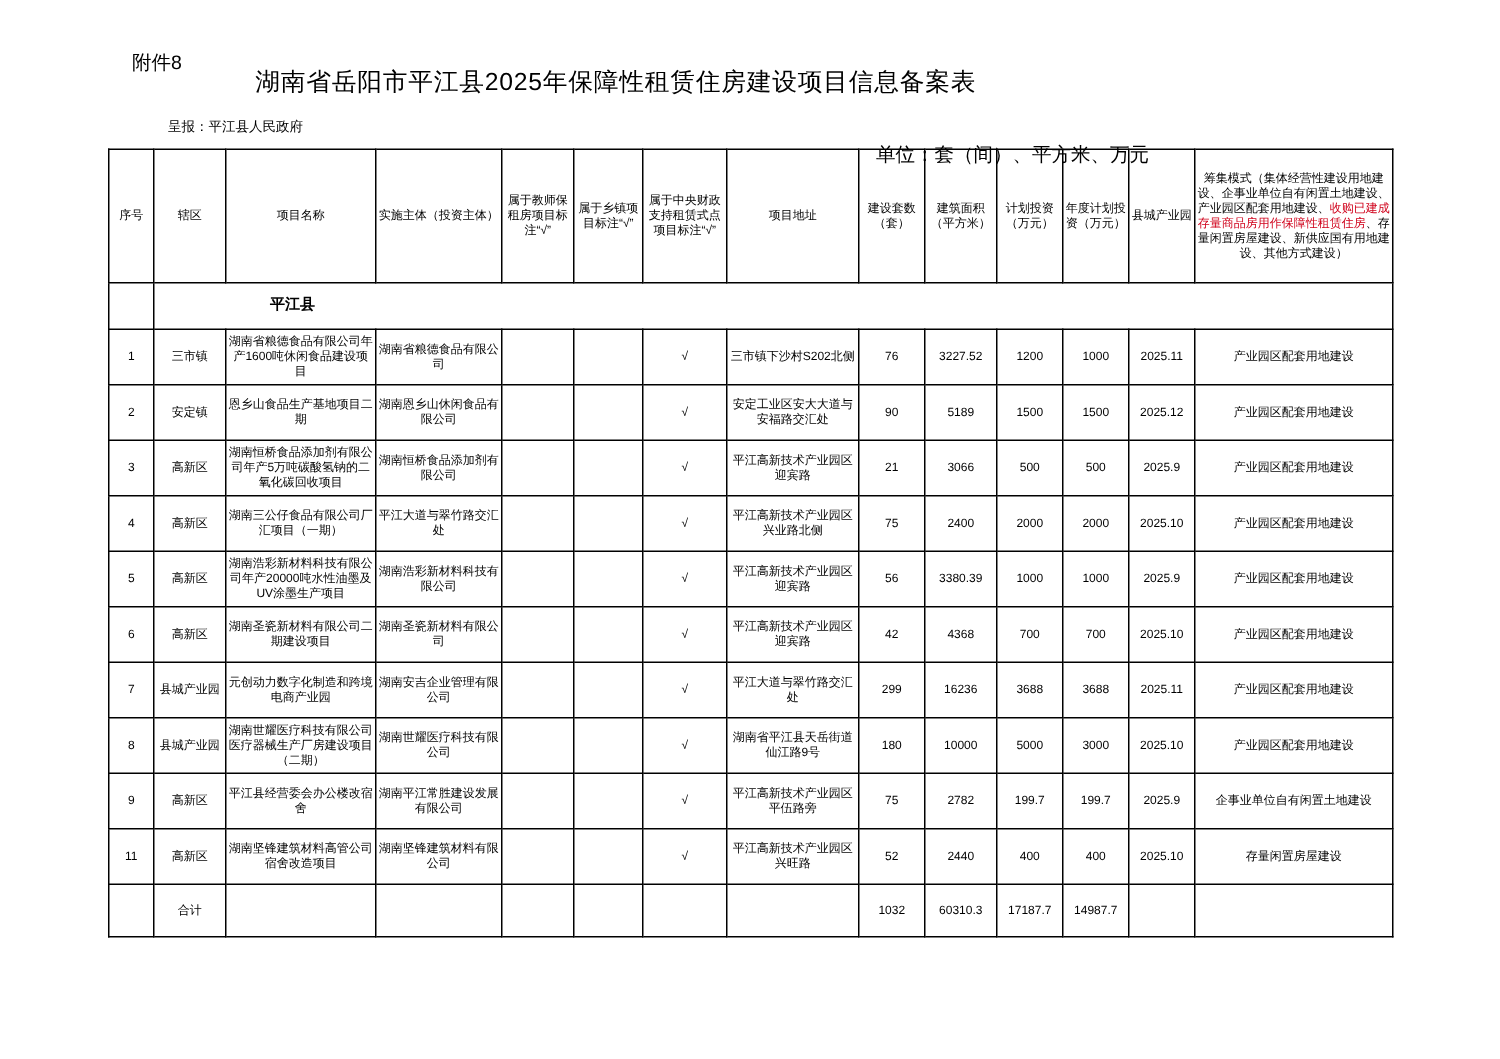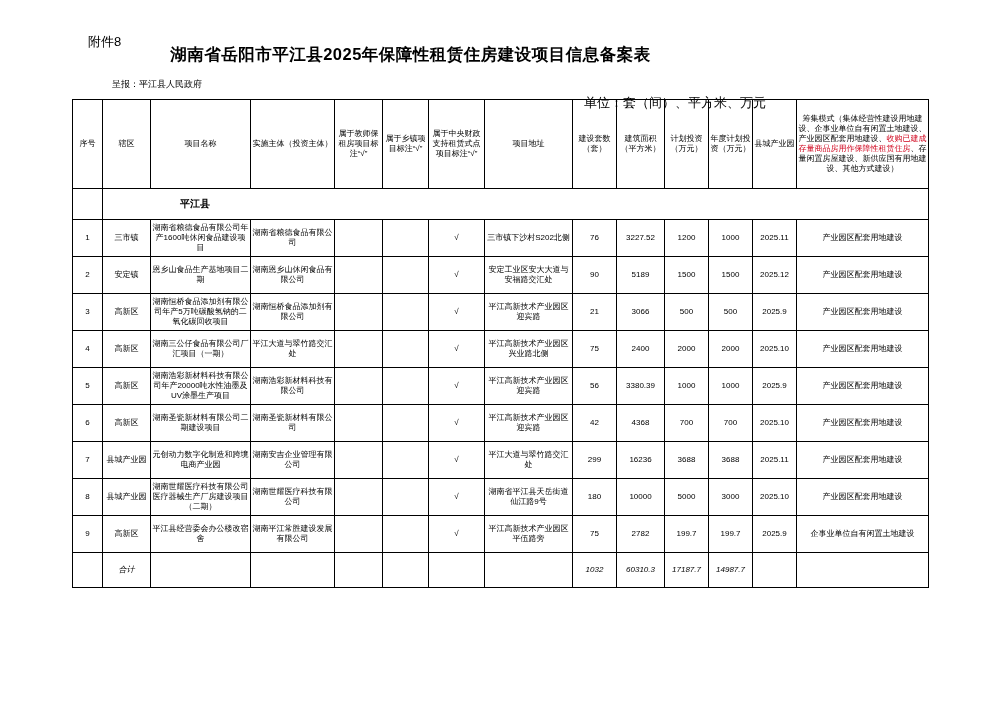--- a/index.html
+++ b/index.html
@@ -29,21 +29,21 @@
     font-size: 13px;
     color: #000;
   }
   .doc-title {
     position: absolute;
     left: 0;
     top: 44px;
     width: 821px;
     text-align: center;
     font-size: 16.5px;
-    font-weight: bold;
+    font-weight: normal;
     letter-spacing: 0.5px;
   }
   .subline {
     position: absolute;
     top: 78px;
     width: 838px;
     height: 14px;
   }
   .report-to {
     position: absolute;
@@ -92,21 +92,21 @@
   .red { color: #d0021b; }
   tr.section td {
     height: 26px;
     text-align: left;
   }
   .section-label {
     font-weight: bold;
     font-size: 10px;
     padding-left: 76px;
   }
-  tr.total td { height: 30px; font-style: italic; }
+  tr.total td { height: 30px; }
   .hdr-mode { padding: 3px 4px; line-height: 1.3; text-align: center; }
 </style>
 </head>
 <body>
 
 <div class="page">
 
   <div class="attach-no">附件8</div>
 
   <div class="doc-title">湖南省岳阳市平江县2025年保障性租赁住房建设项目信息备案表</div>
@@ -304,20 +304,36 @@
         <td class="addr">平江高新技术产业园区平伍路旁</td>
         <td>75</td>
         <td>2782</td>
         <td>199.7</td>
         <td>199.7</td>
         <td>2025.9</td>
         <td class="mode">企事业单位自有闲置土地建设</td>
       </tr>
 
 
+      <tr>
+        <td class="idx">11</td>
+        <td>高新区</td>
+        <td class="name">湖南坚锋建筑材料高管公司宿舍改造项目</td>
+        <td class="subject">湖南坚锋建筑材料有限公司</td>
+        <td></td>
+        <td></td>
+        <td class="check">√</td>
+        <td class="addr">平江高新技术产业园区兴旺路</td>
+        <td>52</td>
+        <td>2440</td>
+        <td>400</td>
+        <td>400</td>
+        <td>2025.10</td>
+        <td class="mode">存量闲置房屋建设</td>
+      </tr>
 
       <tr class="total">
         <td></td>
         <td>合计</td>
         <td></td>
         <td></td>
         <td></td>
         <td></td>
         <td></td>
         <td></td>

